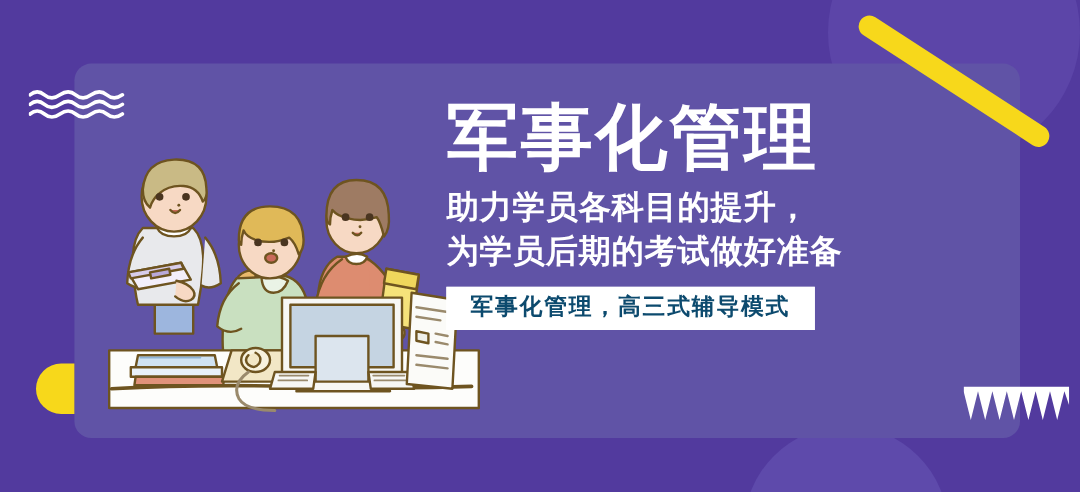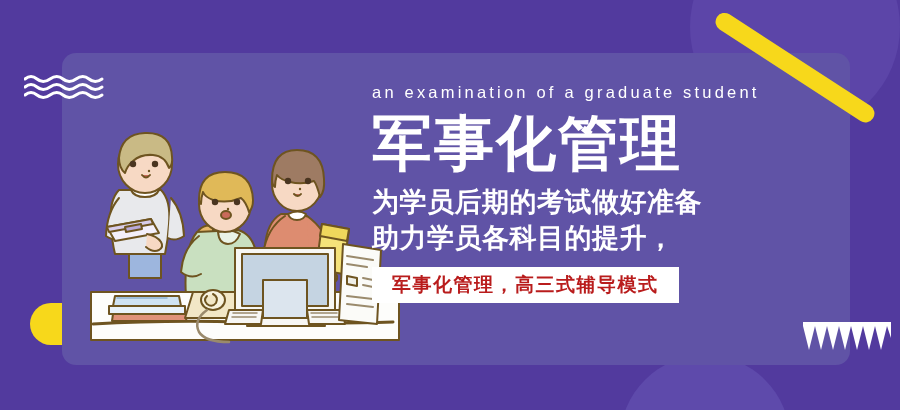--- a/index.html
+++ b/index.html
@@ -117,21 +117,21 @@
     white-space: nowrap;
   }
   .tagline-box {
     margin-top: 11px;
     display: inline-block;
     border: 2px solid #ffffff;
     background: #ffffff;
     padding: 6px 18px 7px 18px;
   }
   .tagline-text {
-    color: #b91c1c;
+    color: #0c4a6e;
     font-size: 19px;
     font-weight: 700;
     letter-spacing: 1.5px;
     line-height: 1;
     white-space: nowrap;
   }
 
   
   .illustration {
     position: absolute;
@@ -251,22 +251,21 @@
         <path d="M262 128 L288 132 M262 136 L282 139" stroke="#9A8A6C" stroke-width="2"></path>
         <path d="M262 148 L272 150 L272 158 L262 156 Z" fill="#EFEFE8"></path>
         <path d="M278 150 L288 152 M278 157 L288 159" stroke="#9A8A6C" stroke-width="2"></path>
         <path d="M262 168 L288 171 M262 176 L288 179" stroke="#9A8A6C" stroke-width="2"></path>
       </g>
 
     </g>
   </svg>
 
   <div class="text-block">
-    <div class="eyebrow">an examination of a graduate student</div>
     <div class="headline">军事化管理</div>
+    <div class="subline">助力学员各科目的提升，</div>
     <div class="subline">为学员后期的考试做好准备</div>
-    <div class="subline">助力学员各科目的提升，</div>
     <div class="tagline-box">
       <div class="tagline-text">军事化管理，高三式辅导模式</div>
     </div>
   </div>
 
 </div>
 
 </body></html>

